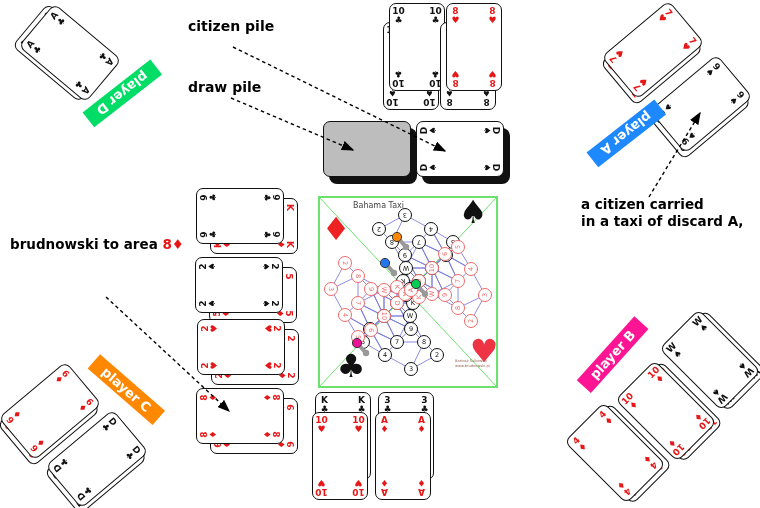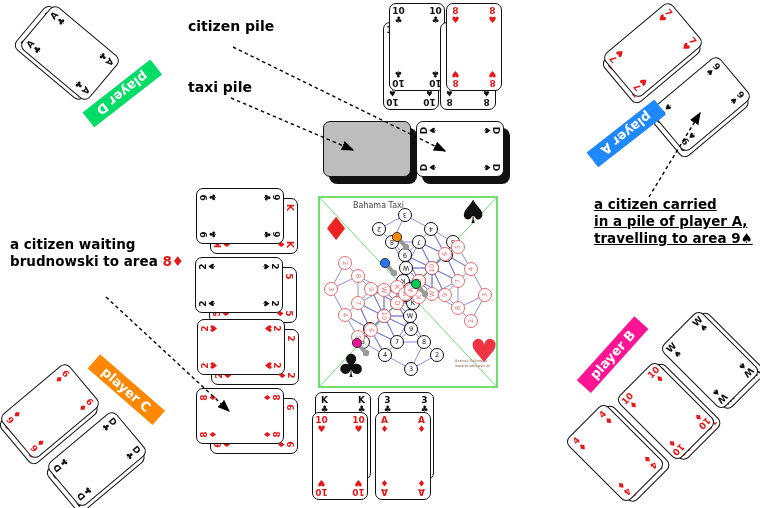--- a/index.html
+++ b/index.html
@@ -3,21 +3,21 @@
 <meta charset="utf-8">
 <style>
   html,body{margin:0;padding:0;background:#fff;}
   #stage{position:relative;width:760px;height:508px;background:#fff;overflow:hidden;
          font-family:"DejaVu Sans",sans-serif;}
   .pile-label{position:absolute;font:bold 14px "DejaVu Sans",sans-serif;color:#000;white-space:nowrap;}
   #lbl-discard{left:188px;top:18px;}
   #lbl-draw{left:188px;top:79px;}
   .ann{position:absolute;font:bold 13.5px "DejaVu Sans",sans-serif;color:#000;line-height:17px;white-space:nowrap;}
   #ann-left{left:10px;top:236px;}
-  #ann-right{left:594px;top:196px;text-decoration:underline;}
+  #ann-right{left:581px;top:196px;}
   .red{color:#e81717;}
   .cw{position:absolute;width:0;height:0;}
   .card{position:absolute;left:-28px;top:-44px;width:56px;height:88px;background:#fff;
         border:1.6px solid #111;border-radius:7px;box-sizing:border-box;}
   .card.gray{background:#bdbdbd;}
   .cardabs{position:absolute;width:56px;height:88px;background:#fff;border:1.6px solid #111;
            border-radius:7px;box-sizing:border-box;}
   .cshadow{position:absolute;width:88px;height:56px;background:#111;border-radius:8px;}
   .cr{position:absolute;width:15px;text-align:center;font:bold 9px "DejaVu Sans",sans-serif;line-height:8.5px;}
   .cr.tl{left:1px;top:3px;} .cr.tr{right:1px;top:3px;}
@@ -25,29 +25,27 @@
   .plabel{position:absolute;width:86px;height:19px;left:-43px;top:-10px;color:#fff;text-align:center;
           font:bold 13px "DejaVu Sans",sans-serif;line-height:19px;white-space:nowrap;}
   #arrows{position:absolute;left:0;top:0;pointer-events:none;}
   #board-svg{position:absolute;}
 </style>
 </head>
 <body>
 
 <div id="stage">
   <div id="lbl-discard" class="pile-label">citizen pile</div>
-  <div id="lbl-draw" class="pile-label">taxi pile</div>
+  <div id="lbl-draw" class="pile-label">draw pile</div>
   <div id="ann-left" class="ann">
-      <div><span>a citizen waiting</span></div>
       <div><span>brudnowski to area </span><span class="red">8♦</span></div>
     </div>
   <div id="ann-right" class="ann">
       <div><span>a citizen carried</span></div>
-      <div><span>in a pile of player A,</span></div>
-      <div><span>travelling to area 9♠</span></div>
+      <div><span>in a taxi of discard A,</span></div>
     </div>
   <div id="cards-layer">
       <div class="cardabs" style="left: 383px; top: 22px;">
         <div class="cr tl" style="color: rgb(17, 17, 17);">
           <div>10</div>
           <div>♠</div>
         </div>
         <div class="cr tr" style="color: rgb(17, 17, 17);">
           <div>10</div>
           <div>♠</div>

